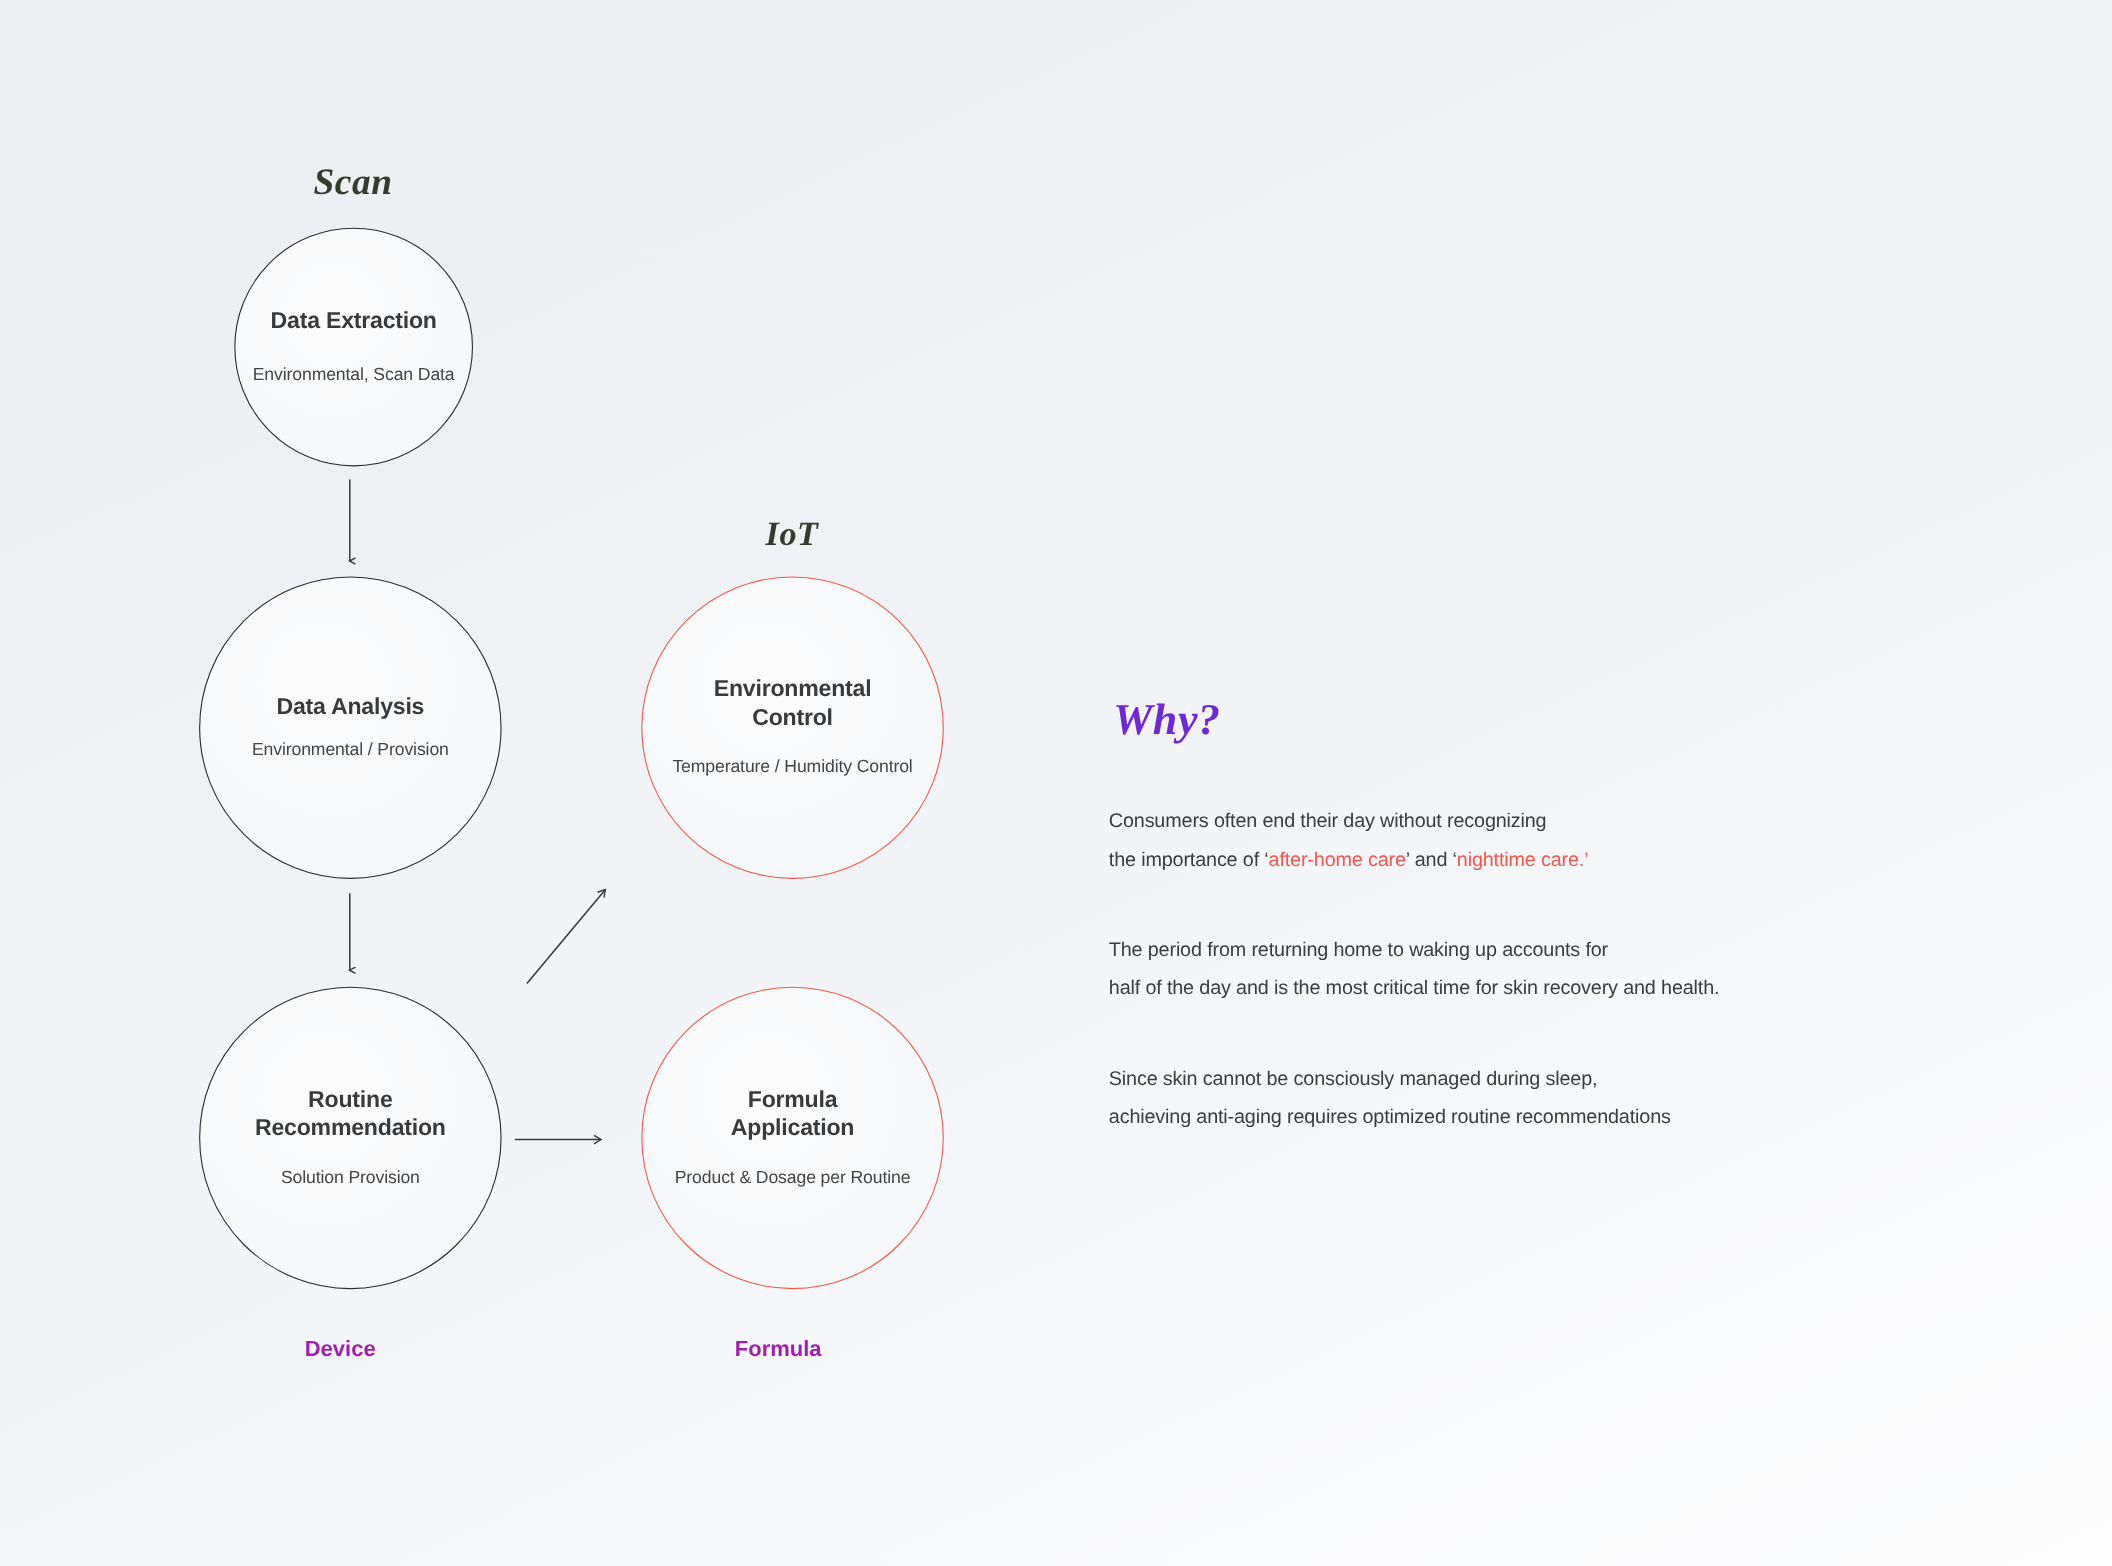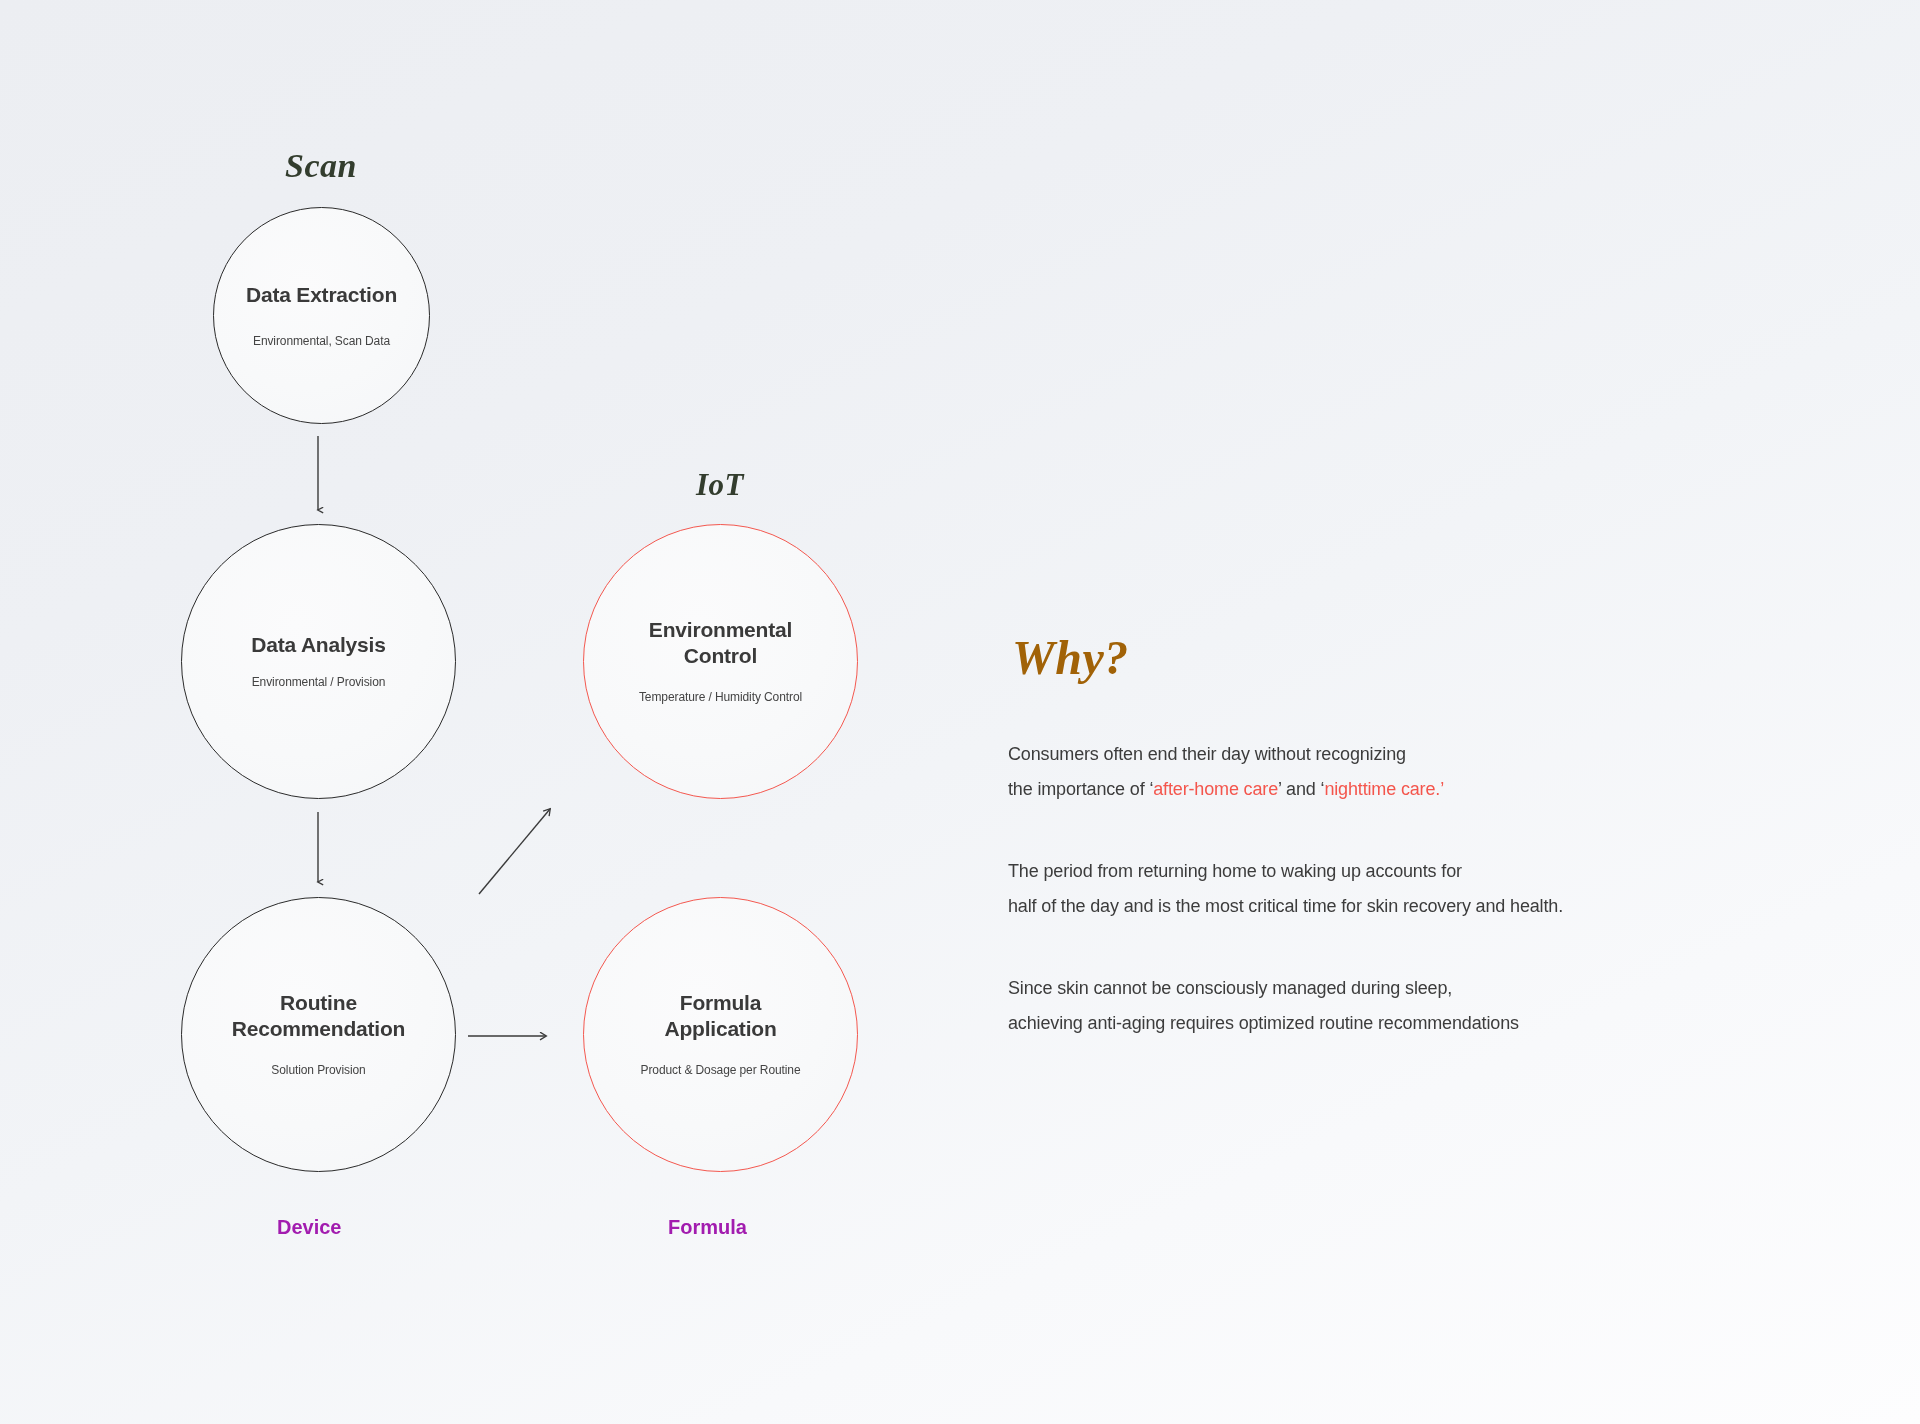--- a/index.html
+++ b/index.html
@@ -58,21 +58,21 @@
     border: 1.5px solid #f4584f;
   }
   .node-title {
     font-size: 21px;
     font-weight: 700;
     color: #3a3a3a;
     line-height: 1.22;
     letter-spacing: -0.2px;
   }
   .node-sub {
-    font-size: 12px;
+    font-size: 16px;
     font-weight: 400;
     color: #444444;
     line-height: 1.3;
     letter-spacing: -0.1px;
   }
   
   #node-data-extraction {
     left: 213px;
     top: 207px;
     width: 217px;
@@ -132,22 +132,22 @@
   #why-panel {
     position: absolute;
     left: 1008px;
     top: 630px;
     width: 860px;
   }
   #why-heading {
     font-family: "Liberation Serif", "DejaVu Serif", serif;
     font-style: italic;
     font-weight: 700;
-    font-size: 48px;
-    color: #a16207;
+    font-size: 40px;
+    color: #6d28d9;
     margin: 0 0 52px 4px;
     letter-spacing: 0.5px;
   }
   .why-para {
     font-size: 18px;
     line-height: 35px;
     color: #3c3c3c;
     margin: 0 0 47px 0;
     letter-spacing: -0.15px;
   }

